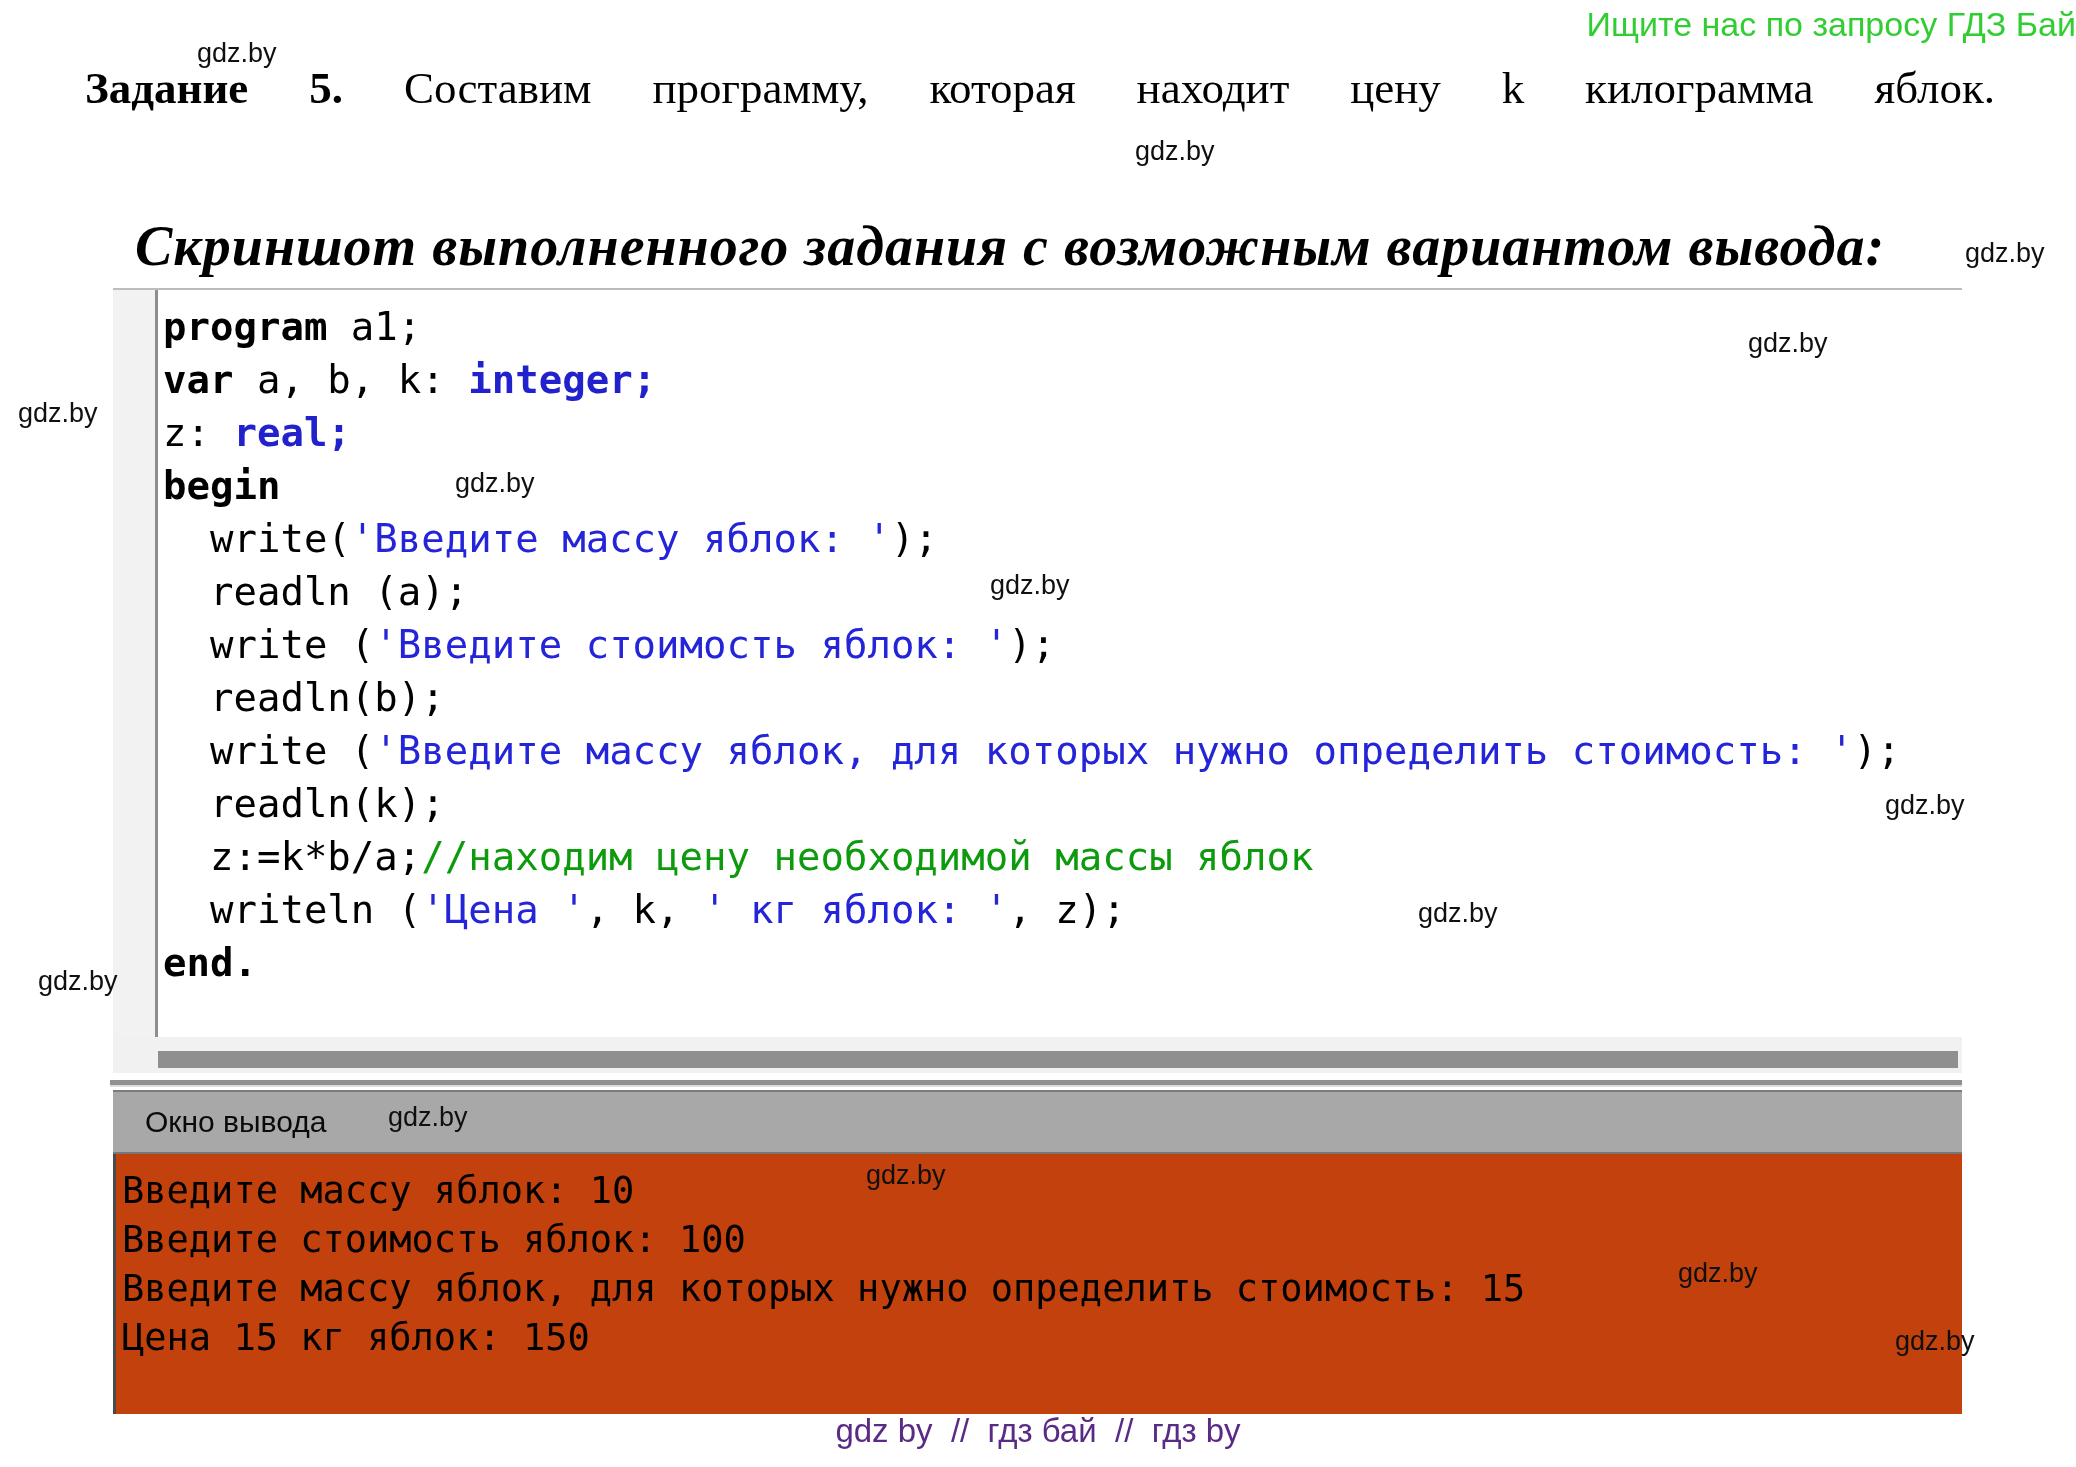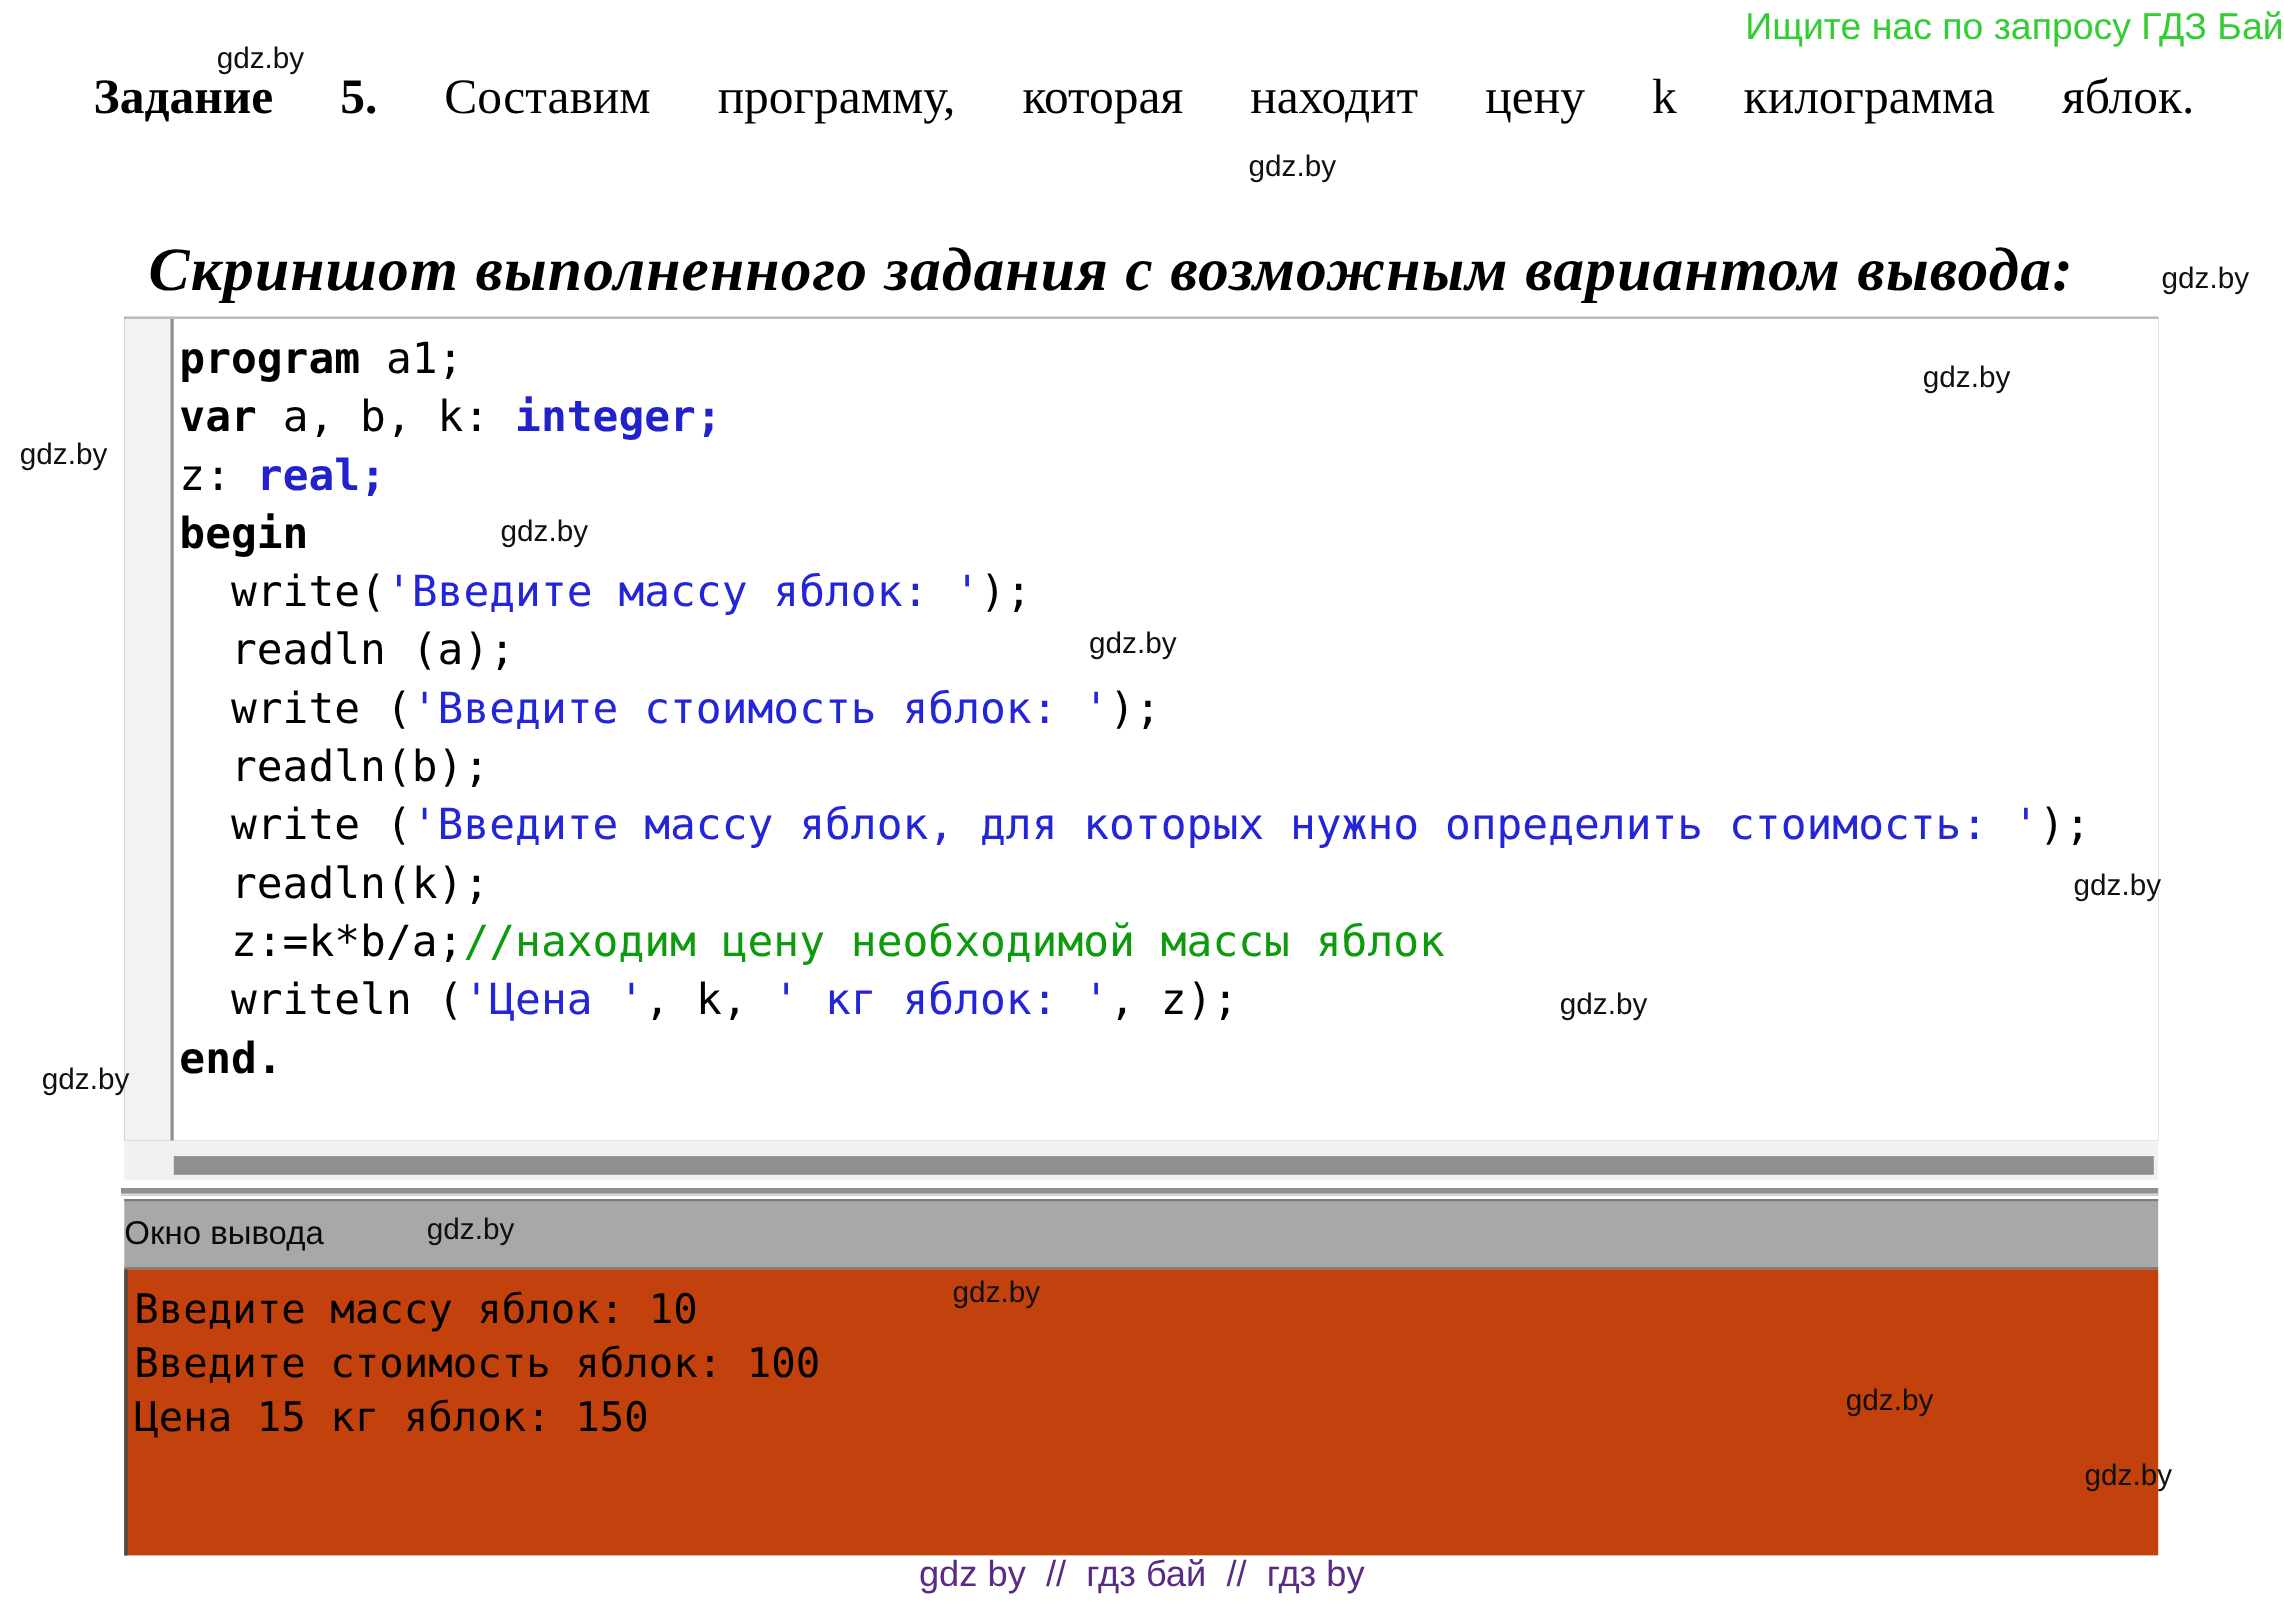--- a/index.html
+++ b/index.html
@@ -46,21 +46,21 @@
     position:absolute;left:113px;top:1037px;width:1849px;height:36px;background:#f1f1f1;
   }
   .hscroll .thumb{position:absolute;left:45px;top:14px;width:1800px;height:17px;background:#8f8f8f;}
   
   .splitter{position:absolute;left:110px;top:1080px;width:1852px;height:5px;
     background:#909090;border-bottom:2px solid #dcdcdc;}
   
   .out-window{position:absolute;left:113px;top:1090px;width:1849px;}
   .out-header{
     height:60px;background:#a8a8a8;border-top:2px solid #7c7c7c;border-bottom:2px solid #787878;
-    display:flex;align-items:center;padding-left:0;box-sizing:content-box;
+    display:flex;align-items:center;padding-left:32px;box-sizing:content-box;
   }
   .out-title{font-size:30px;color:#0a0a0a;}
   .out-body{
     background:#c2410c;border-left:3px solid #4a4a4a;height:248px;
     padding:12px 0 0 6px;font-family:"DejaVu Sans Mono",monospace;
     font-size:37px;line-height:49px;color:#000;white-space:pre;overflow:hidden;
   }
   
   .wm{position:absolute;font-size:27px;color:#101010;white-space:nowrap;}
   
@@ -88,21 +88,21 @@
 <div class="hscroll">
   <div class="thumb"></div>
 </div>
 
 <div class="splitter"></div>
 
 <div class="out-window">
   <div class="out-header">
     <span class="out-title">Окно вывода</span>
   </div>
-  <div class="out-body" id="out-body"><div>Введите массу яблок: 10</div><div>Введите стоимость яблок: 100</div><div>Цена 15 кг яблок: 150</div></div>
+  <div class="out-body" id="out-body"><div>Введите массу яблок: 10</div><div>Введите стоимость яблок: 100</div><div>Введите массу яблок, для которых нужно определить стоимость: 15</div><div>Цена 15 кг яблок: 150</div></div>
 </div>
 
 <div id="wm-layer">
     <span class="wm" style="left: 197px; top: 38px;">gdz.by</span>
     <span class="wm" style="left: 1135px; top: 136px;">gdz.by</span>
     <span class="wm" style="left: 1965px; top: 238px;">gdz.by</span>
     <span class="wm" style="left: 1748px; top: 328px;">gdz.by</span>
     <span class="wm" style="left: 18px; top: 398px;">gdz.by</span>
     <span class="wm" style="left: 455px; top: 468px;">gdz.by</span>
     <span class="wm" style="left: 990px; top: 570px;">gdz.by</span>

